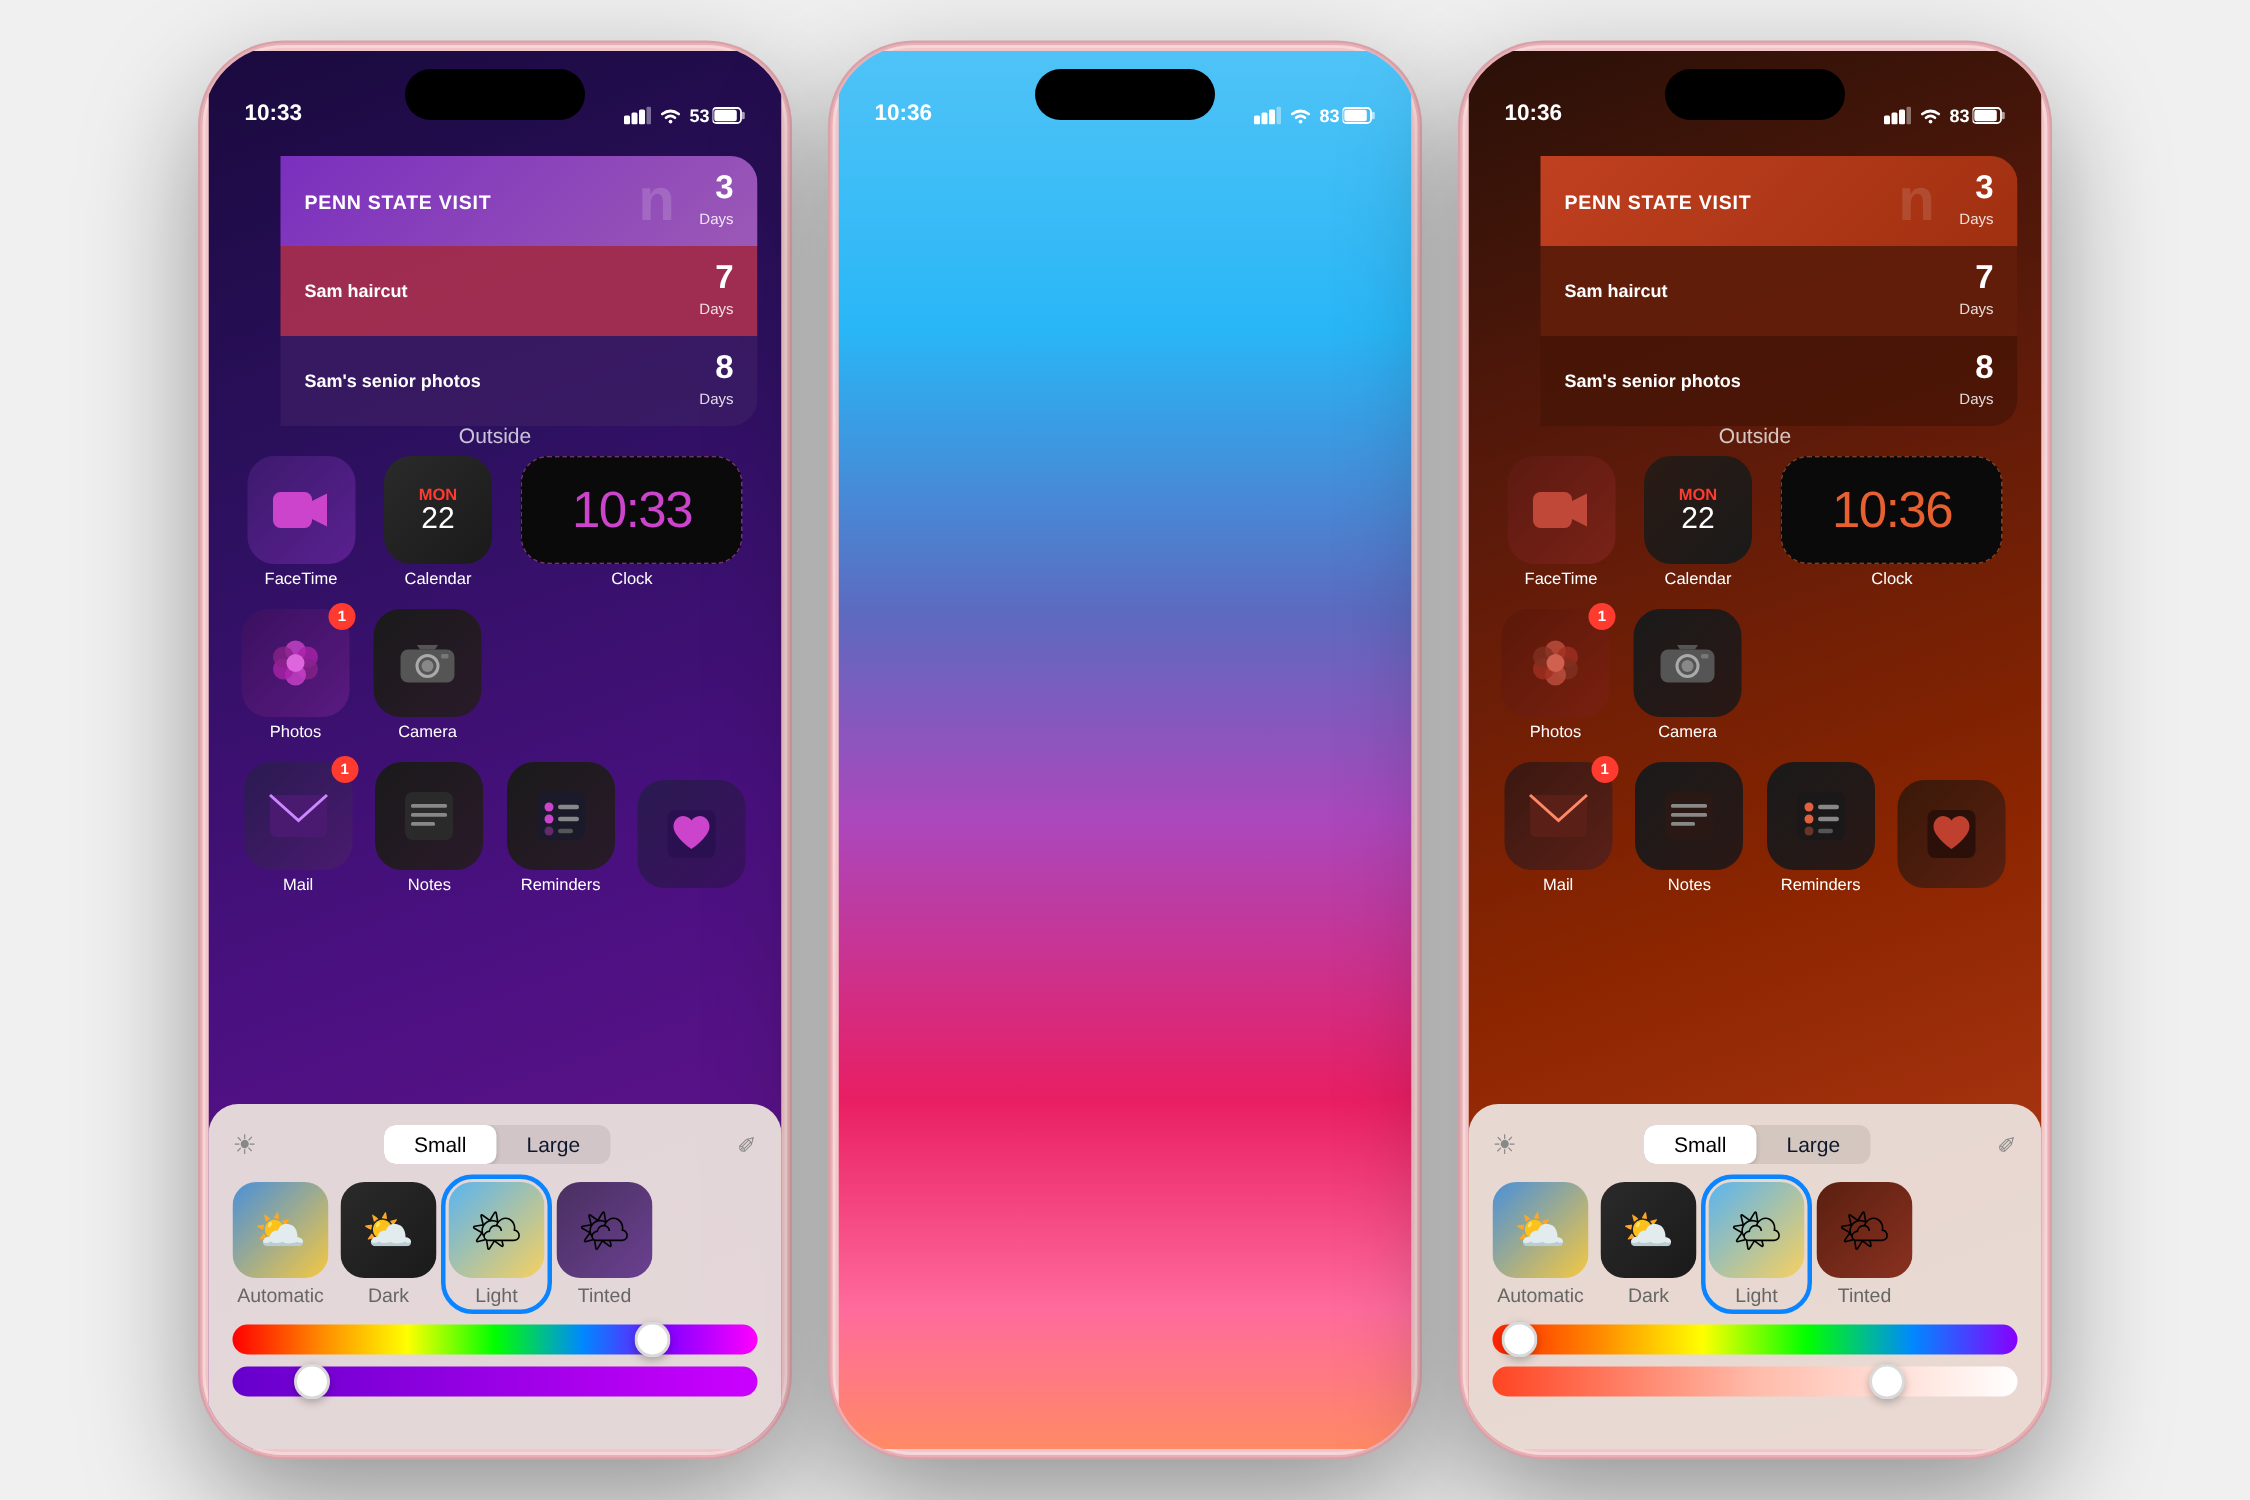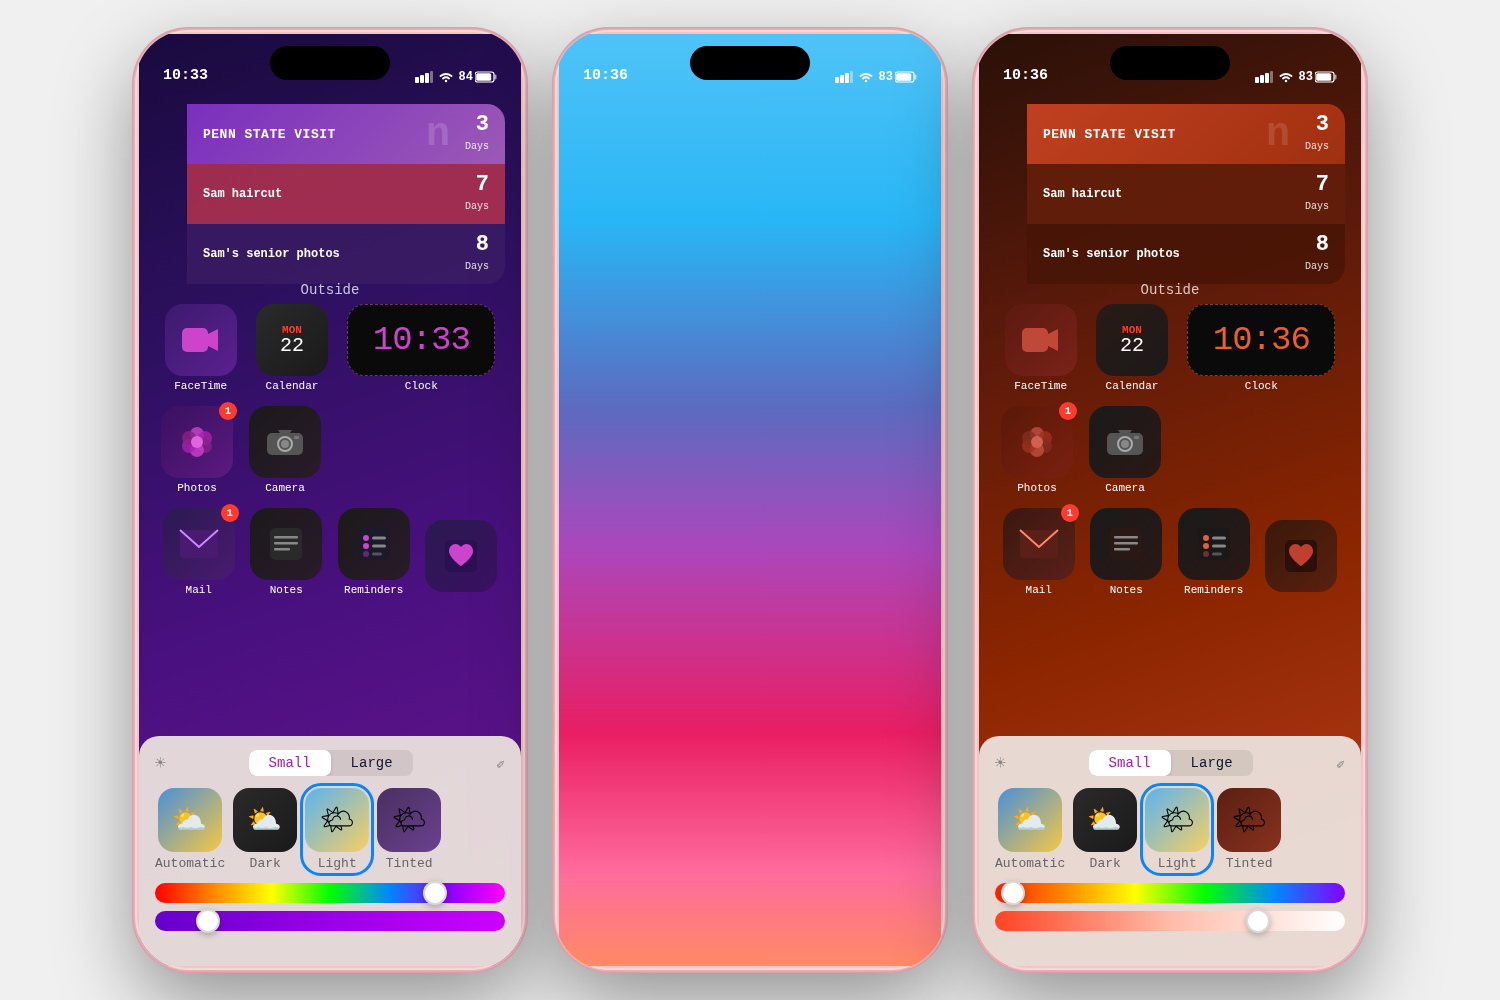--- a/index.html
+++ b/index.html
@@ -36,21 +36,20 @@
         inset 0 0 0 2px rgba(255,255,255,0.3),
         0 30px 80px rgba(0,0,0,0.4);
       overflow: hidden;
     }
 
     .phone-inner {
       position: absolute;
       top: 4px; left: 4px; right: 4px; bottom: 4px;
       border-radius: 8px;
       overflow: hidden;
-      font-family: Liberation Mono, monospace;
     }
 
     
     .screen {
       width: 100%;
       height: 100%;
       position: relative;
       overflow: hidden;
     }
 
@@ -364,21 +363,21 @@
       padding: 5px 20px;
       font-size: 14px;
       font-weight: 500;
       color: #0f172a;
       cursor: pointer;
       border-radius: 7px;
     }
 
     .size-btn.active {
       background: #fff;
-      color: #a21caf;
+      color: #000000;
       box-shadow: 0 1px 3px rgba(0,0,0,0.15);
     }
 
     .eyedropper-icon {
       font-size: 16px;
       color: #888;
       transform: rotate(-45deg);
       display: inline-block;
     }
 
@@ -511,21 +510,21 @@
               <rect x="5" y="4" width="4" height="8" rx="1" fill="white"></rect>
               <rect x="10" y="2" width="4" height="10" rx="1" fill="white"></rect>
               <rect x="15" y="0" width="3" height="12" rx="1" fill="white" opacity="0.4"></rect>
             </svg>
             <svg width="16" height="12" viewBox="0 0 16 12">
               <path d="M8 10 L8 10" stroke="white" stroke-width="2.5" stroke-linecap="round"></path>
               <path d="M5 7.5 Q8 5 11 7.5" stroke="white" stroke-width="1.8" fill="none" stroke-linecap="round"></path>
               <path d="M2.5 5 Q8 1 13.5 5" stroke="white" stroke-width="1.8" fill="none" stroke-linecap="round"></path>
             </svg>
             <div style="display:flex;align-items:center;gap:2px;">
-              <span style="font-size:12px;color:#fff;font-weight:600;">84</span>
+              <span style="font-size:12px;color:#fff;font-weight:600;">53</span>
               <svg width="22" height="12" viewBox="0 0 22 12">
                 <rect x="0" y="1" width="19" height="10" rx="2.5" stroke="white" stroke-width="1.2" fill="none"></rect>
                 <rect x="19.5" y="3.5" width="2" height="5" rx="1" fill="white" opacity="0.6"></rect>
                 <rect x="1.2" y="2.2" width="15" height="7.6" rx="1.5" fill="white"></rect>
               </svg>
             </div>
           </div>
         </div>
 
         <div class="countdown-widget">

